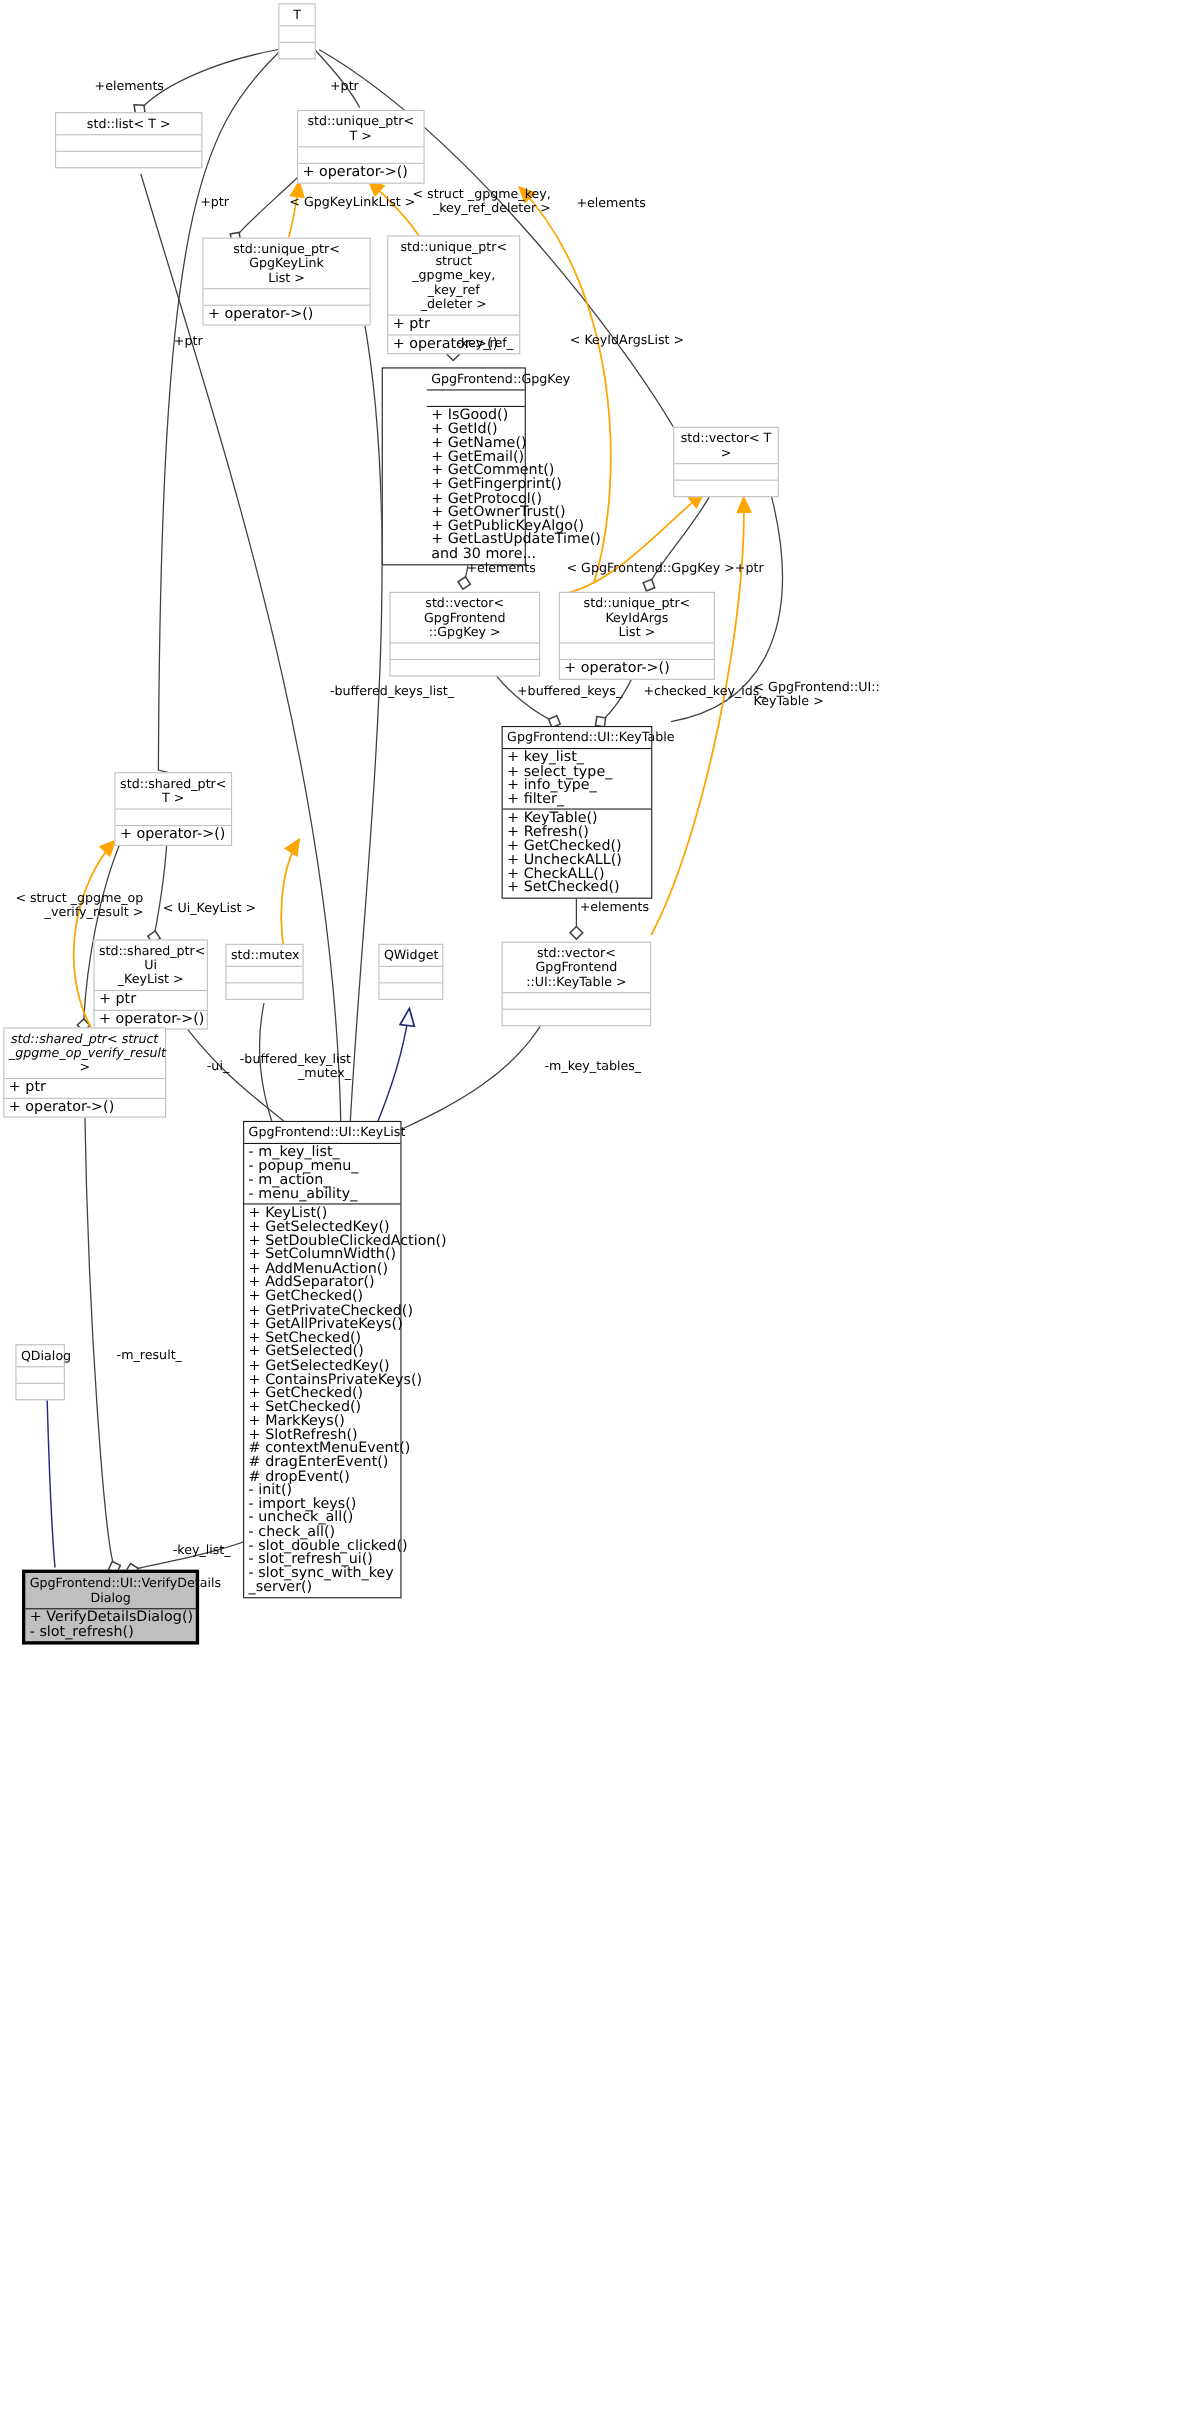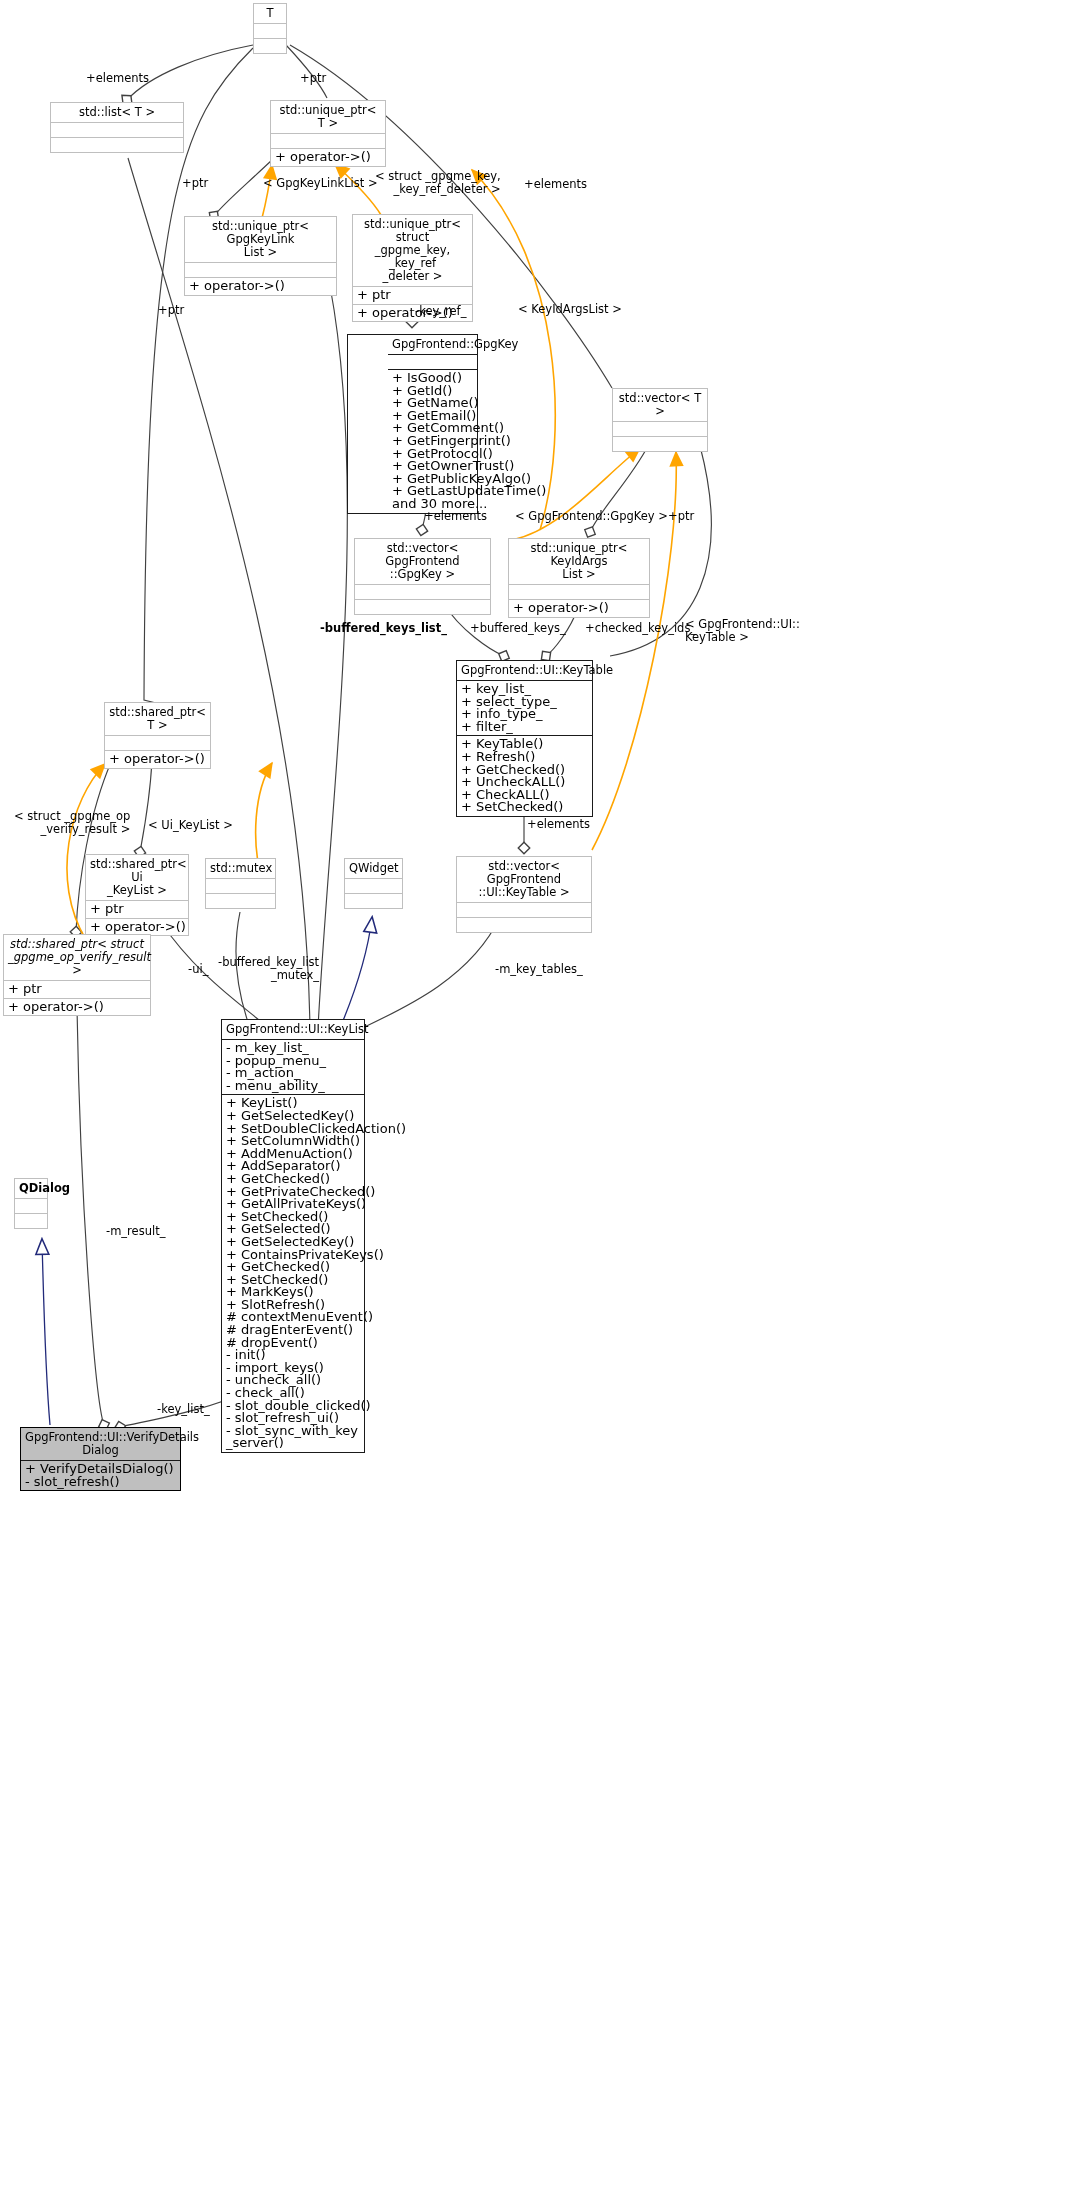--- a/index.html
+++ b/index.html
@@ -2,21 +2,21 @@
 <html><head>
 <meta charset="utf-8">
 <style>
   html,body{margin:0;padding:0;background:#ffffff;}
   body{font-family:"DejaVu Sans","Liberation Sans",sans-serif;}
   #canvas{position:relative;width:1079px;height:2195px;background:#fff;overflow:hidden;}
   svg#edges{position:absolute;left:0;top:0;width:1079px;height:2195px;pointer-events:none;}
 
   .node{position:absolute;box-sizing:border-box;background:#fff;border:1px solid #bfbfbf;}
   .node.strong{border:1px solid #1a1a1a;}
-  .node.filled{background:#bfbfbf;border:1px solid #000000;}
+  .node.filled{background:#bfbfbf;border:3px solid #000000;}
   .node .title{text-align:center;font-size:11.5px;color:#000;padding:3px 4px;line-height:13px;}
   .node .sec{border-top:1px solid #bfbfbf;padding:2px 4px;font-size:13px;color:#000;line-height:12.6px;}
   .node.strong .sec, .node.filled .sec{border-top:1px solid #1a1a1a;}
   .node .sec.empty{height:14px;padding:0;}
   .node .sec div{white-space:pre;}
 
   .elabel{position:absolute;font-size:11.5px;color:#000;line-height:13px;white-space:pre;text-align:right;}
   .elabel.l{text-align:left;}
 </style>
 </head>
@@ -242,21 +242,21 @@
     <div class="sec empty"></div>
     <div class="sec empty"></div>
   </div>
 
   <div class="node" style="left:344px;top:858px;width:59px;">
     <div class="title">QWidget</div>
     <div class="sec empty"></div>
     <div class="sec empty"></div>
   </div>
 
-  <div class="node" style="left:14px;top:1178px;width:34px;font-weight:bold;">
+  <div class="node" style="left:14px;top:1222px;width:45px;">
     <div class="title">QDialog</div>
     <div class="sec empty"></div>
     <div class="sec empty"></div>
   </div>
 
   <div class="node strong" style="left:221px;top:1019px;width:144px;">
     <div class="title">GpgFrontend::UI::KeyList</div>
     <div class="sec">
       <div>- m_key_list_</div>
       <div>- popup_menu_</div>
@@ -310,21 +310,21 @@
   <div class="elabel" style="left:263px;top:177px;">&lt; GpgKeyLinkList &gt;</div>
   <div class="elabel" style="left:375px;top:170px;">&lt; struct _gpgme_key,
 _key_ref_deleter &gt;</div>
   <div class="elabel" style="left:524px;top:178px;">+elements</div>
   <div class="elabel" style="left:158px;top:304px;">+ptr</div>
   <div class="elabel" style="left:415px;top:305px;">-key_ref_</div>
   <div class="elabel" style="left:518px;top:303px;">&lt; KeyIdArgsList &gt;</div>
   <div class="elabel" style="left:424px;top:510px;">+elements</div>
   <div class="elabel" style="left:515px;top:510px;">&lt; GpgFrontend::GpgKey &gt;</div>
   <div class="elabel" style="left:668px;top:510px;">+ptr</div>
-  <div class="elabel" style="left:320px;top:622px;font-weight:bold;">-buffered_keys_list_</div>
+  <div class="elabel" style="left:300px;top:622px;">-buffered_keys_list_</div>
   <div class="elabel" style="left:470px;top:622px;">+buffered_keys_</div>
   <div class="elabel" style="left:585px;top:622px;">+checked_key_ids_</div>
   <div class="elabel l" style="left:685px;top:618px;">&lt; GpgFrontend::UI::
 KeyTable &gt;</div>
   <div class="elabel" style="left:527px;top:818px;">+elements</div>
   <div class="elabel" style="left:14px;top:810px;">&lt; struct _gpgme_op
 _verify_result &gt;</div>
   <div class="elabel" style="left:148px;top:819px;">&lt; Ui_KeyList &gt;</div>
   <div class="elabel" style="left:188px;top:963px;">-ui_</div>
   <div class="elabel" style="left:218px;top:956px;">-buffered_key_list

